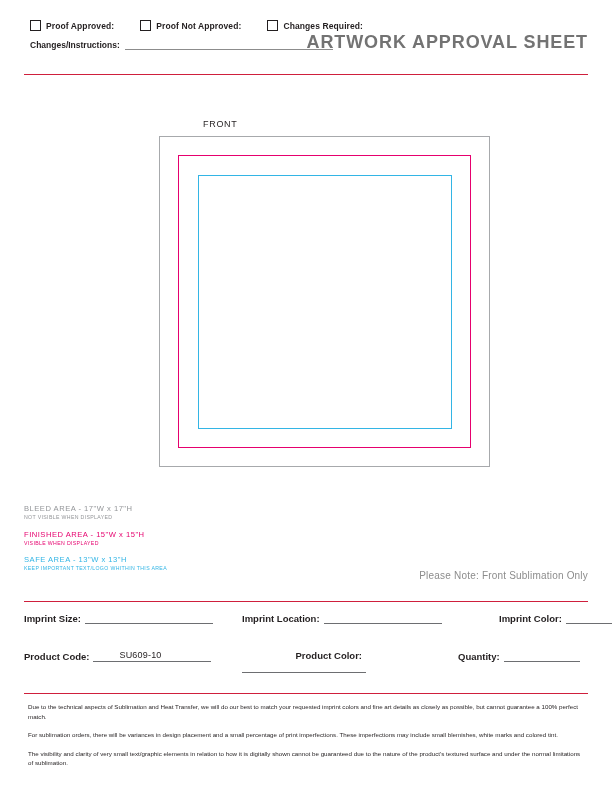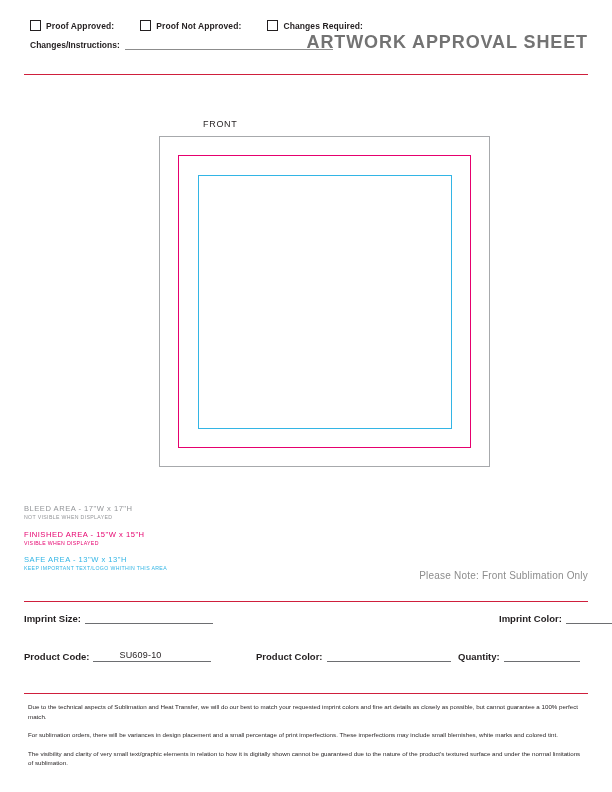--- a/index.html
+++ b/index.html
@@ -270,36 +270,42 @@
 
   <div class="fields">
 
     <div class="field-row">
       <div class="field" style="left:0px;">
         <span class="lbl">Imprint Size:</span>
         <span class="ln" style="width:128px;">
           <span class="val"></span>
         </span>
       </div>
+      <div class="field" style="left:218px;">
+        <span class="lbl">Imprint Location:</span>
+        <span class="ln" style="width:118px;">
+          <span class="val"></span>
+        </span>
+      </div>
       <div class="field" style="left:434px;padding-left:41px;">
         <span class="lbl">Imprint Color:</span>
         <span class="ln" style="width:62px;">
           <span class="val"></span>
         </span>
       </div>
     </div>
 
     <div class="field-row" style="margin-top:10px;">
       <div class="field" style="left:0px;">
         <span class="lbl">Product Code:</span>
         <span class="ln" style="width:118px;">
           <span class="val">SU609-10</span>
         </span>
       </div>
-      <div class="field" style="left:232px;">
+      <div class="field" style="left:218px;flex-direction:column;">
         <span class="lbl">Product Color:</span>
         <span class="ln" style="width:124px;">
           <span class="val"></span>
         </span>
       </div>
       <div class="field" style="left:434px;">
         <span class="lbl">Quantity:</span>
         <span class="ln" style="width:76px;">
           <span class="val"></span>
         </span>

